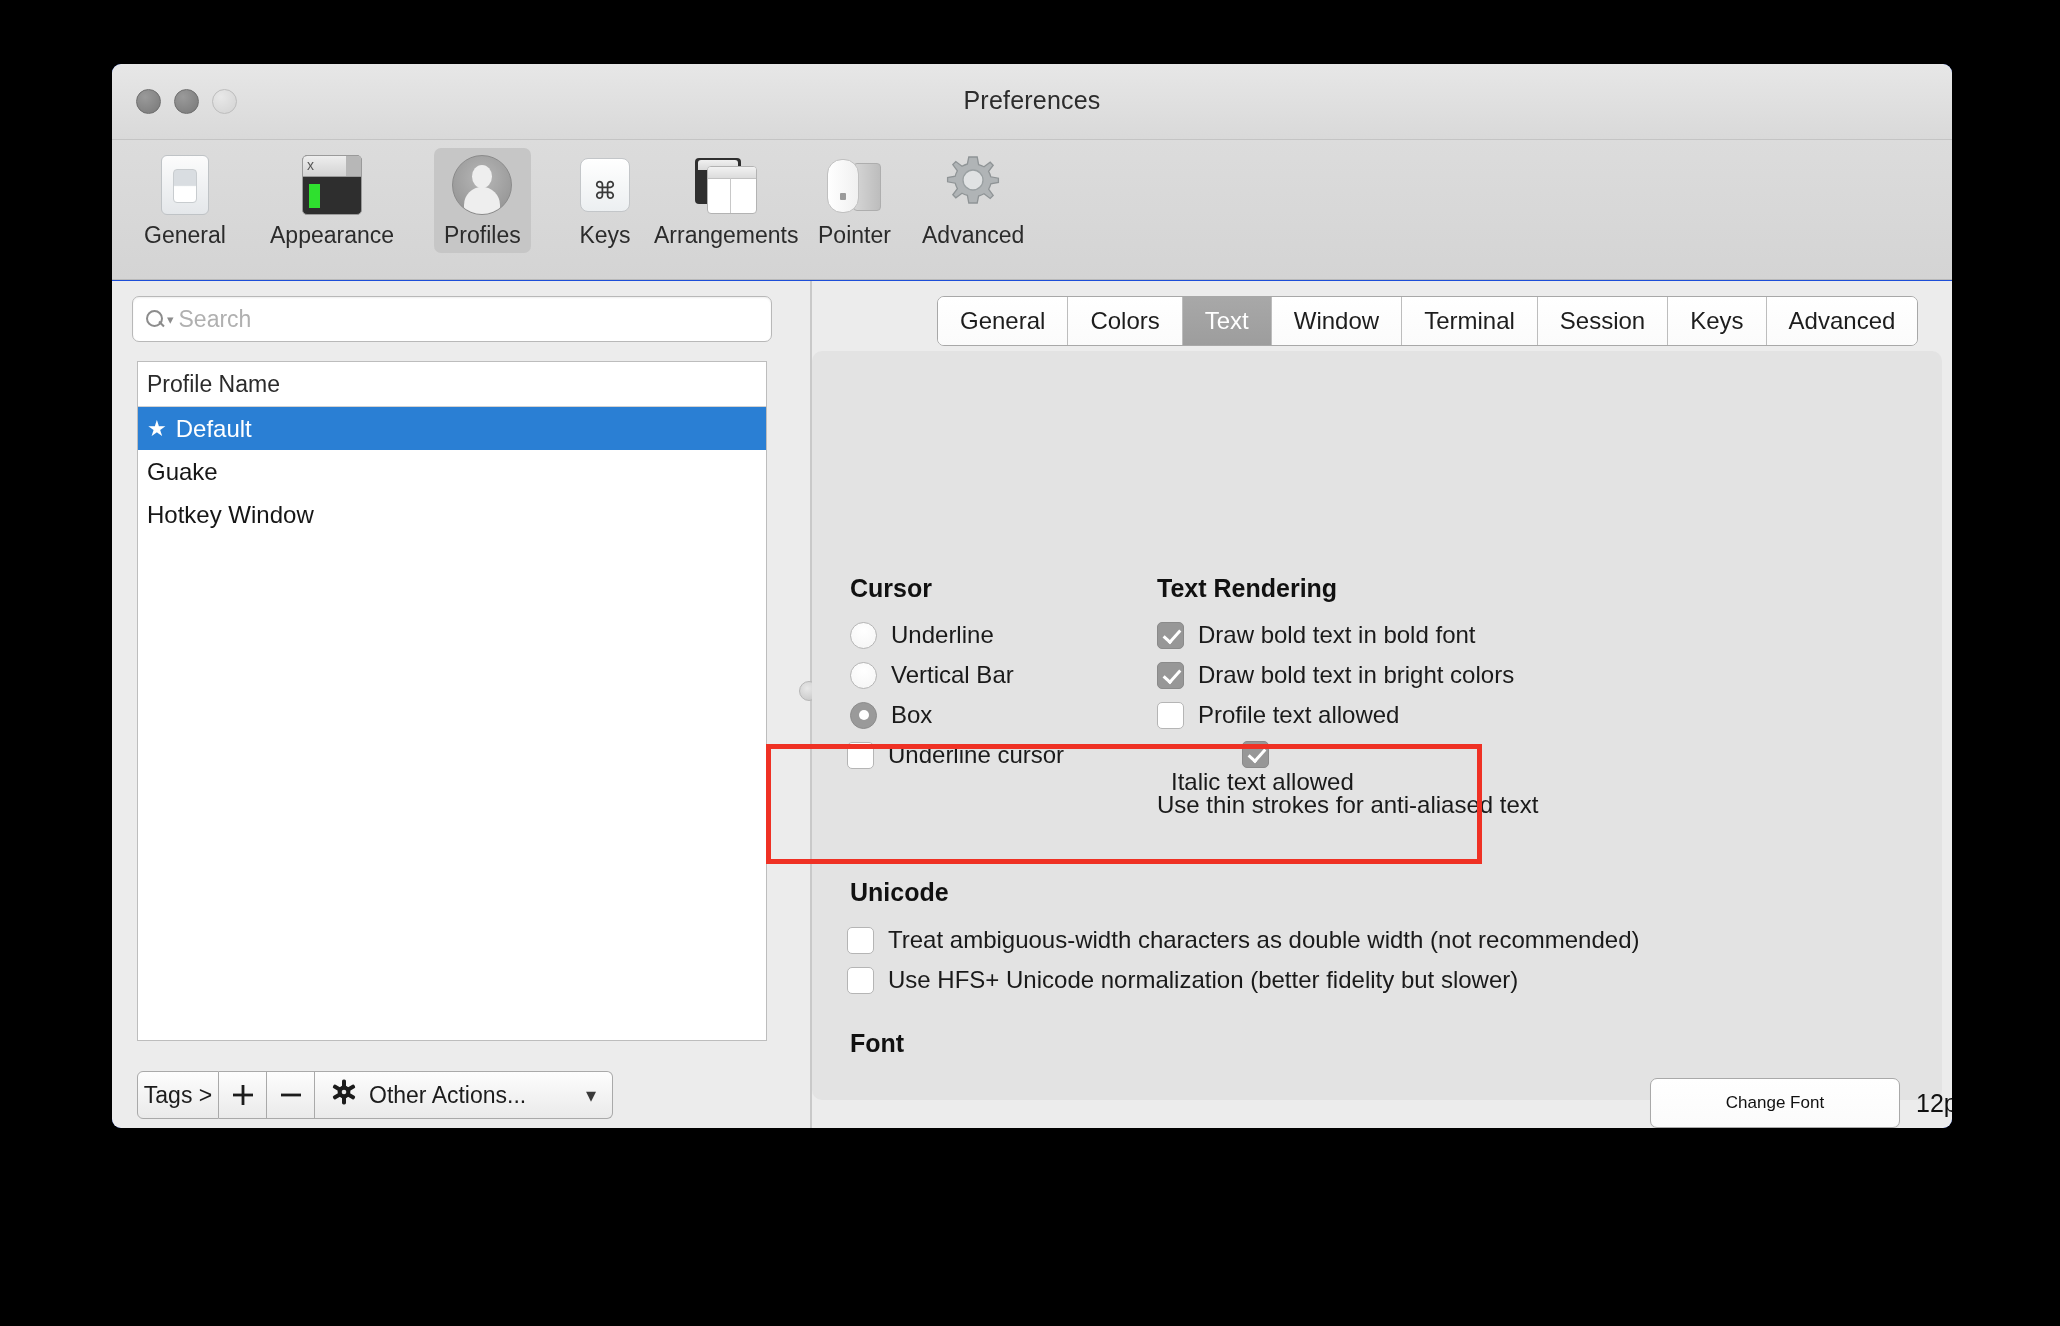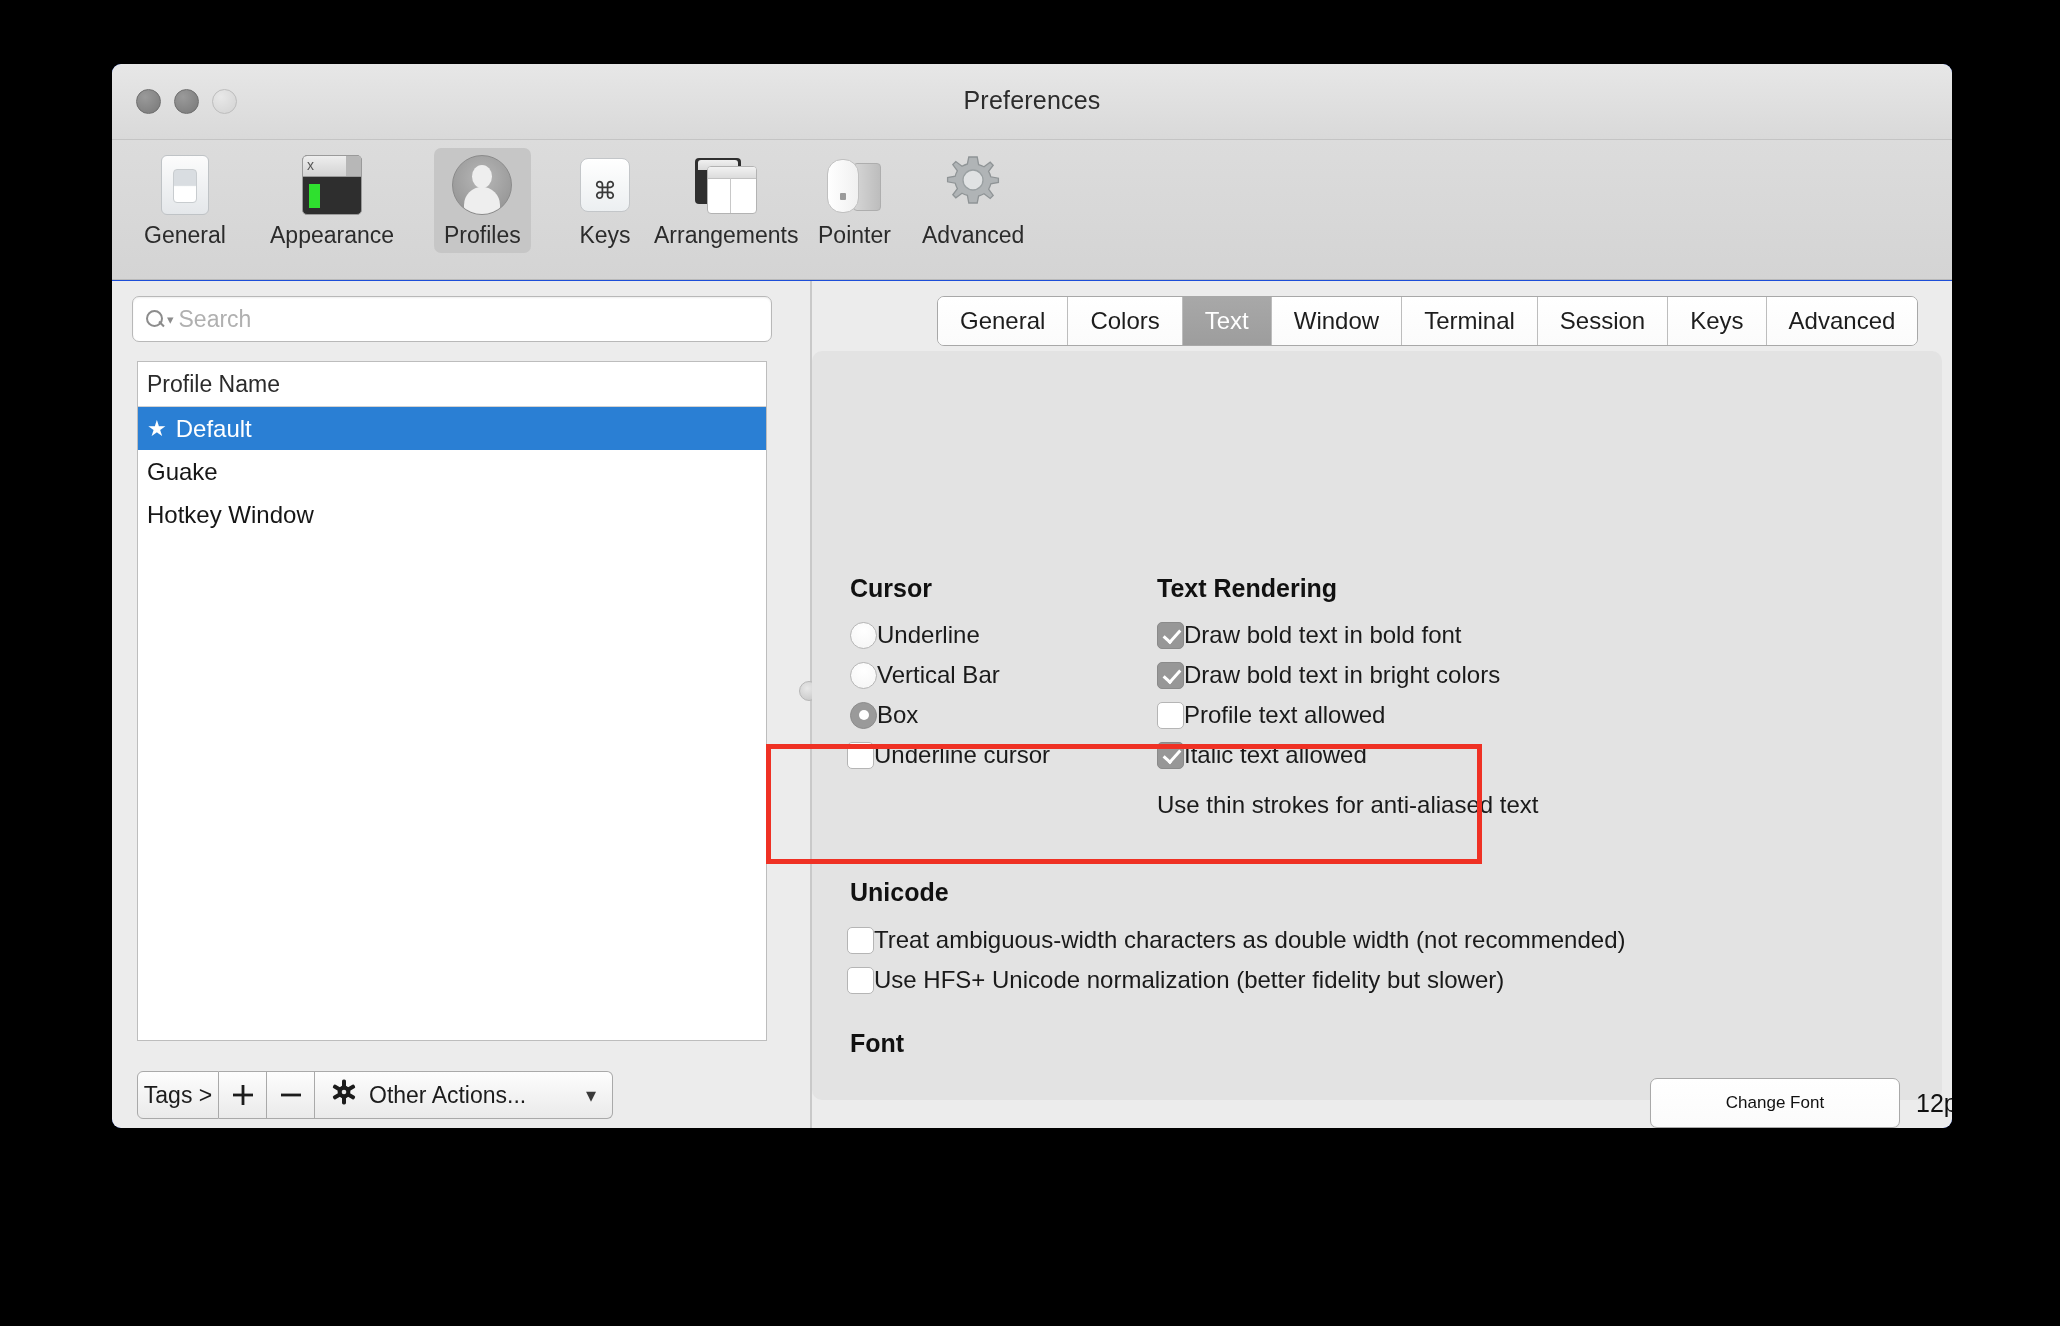--- a/index.html
+++ b/index.html
@@ -262,21 +262,21 @@
     position:absolute; left:0px; top:70px; right:10px; bottom:28px;
     background:#e3e3e3; border-radius:10px;
   }
 
   .sechead {
     position:absolute; font-size:25px; font-weight:bold; color:#111111;
   }
   .rowlabel { font-size:24px; color:#1a1a1a; }
 
   .ctrlrow { position:absolute; display:flex; align-items:center; }
-  .ctrlrow .rowlabel { margin-left:0; }
+  .ctrlrow .rowlabel { margin-left:14px; }
 
   .radio {
     width:27px; height:27px; border-radius:50%;
     background: radial-gradient(circle at 50% 30%, #ffffff, #f4f4f4);
     border:1px solid #b5b5b5; box-sizing:border-box; flex:none;
     position:relative;
   }
   .radio.on {
     background:#9a9a9a; border:1px solid #8c8c8c;
   }
@@ -506,21 +506,21 @@
           <span class="rowlabel">Draw bold text in bold font</span>
         </div>
         <div class="ctrlrow" style="left:345px; top:380px;">
           <span class="cbox on"></span>
           <span class="rowlabel">Draw bold text in bright colors</span>
         </div>
         <div class="ctrlrow" style="left:345px; top:420px;">
           <span class="cbox"></span>
           <span class="rowlabel">Profile text allowed</span>
         </div>
-        <div class="ctrlrow" style="left:345px; top:460px;">
+        <div class="ctrlrow" style="left:345px; top:460px;flex-direction:column;">
           <span class="cbox on"></span>
           <span class="rowlabel">Italic text allowed</span>
         </div>
 
         <div class="rowlabel" style="position:absolute; left:345px; top:510px;">Use thin strokes for anti-aliased text</div>
 
         <div class="sechead" style="left:38px; top:597px;">Unicode</div>
 
         <div class="ctrlrow" style="left:35px; top:645px;">
           <span class="cbox"></span>

